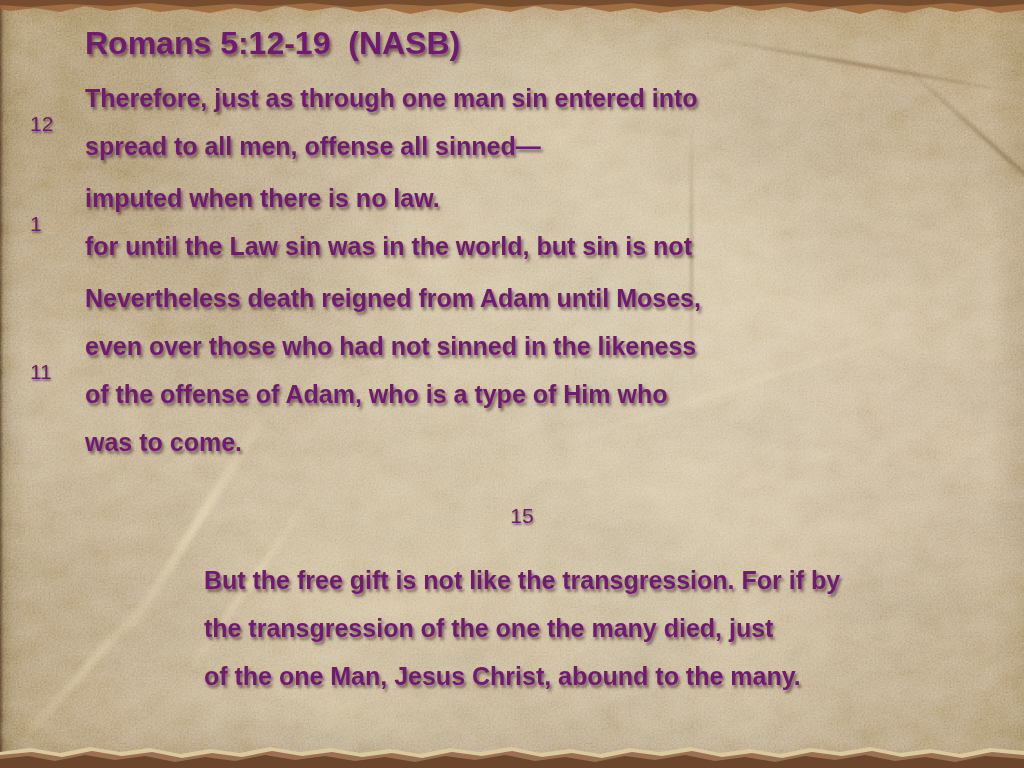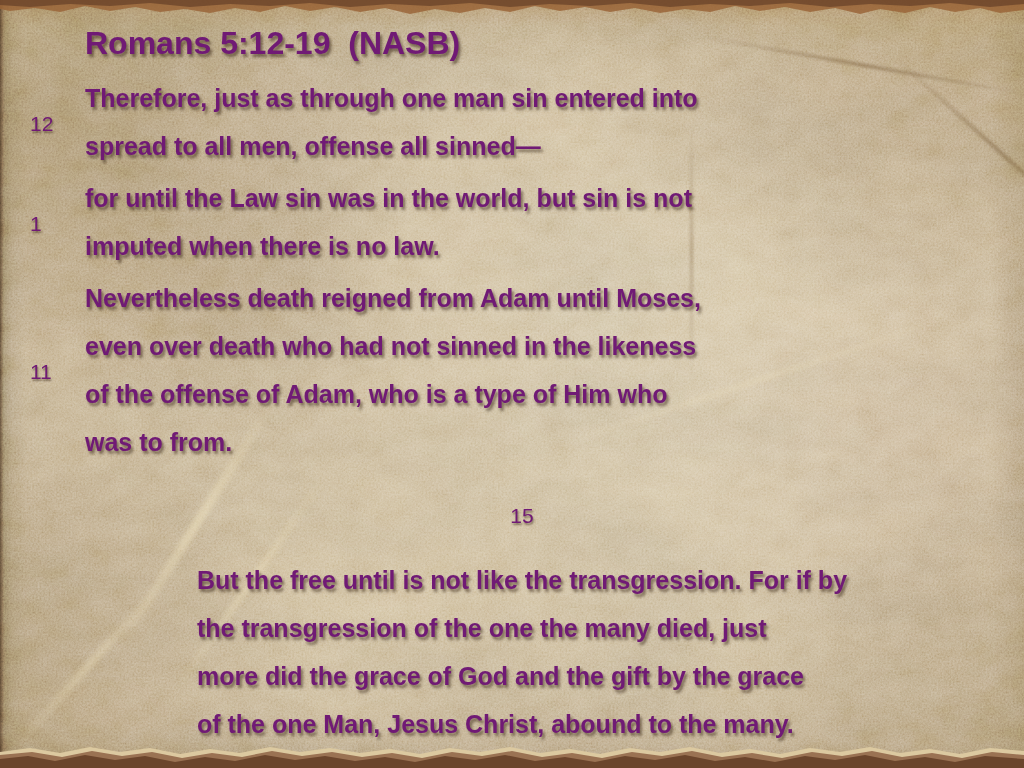--- a/index.html
+++ b/index.html
@@ -146,39 +146,38 @@
       <span class="vnum">12</span>
       <span class="vtext">
         <span class="vline">Therefore, just as through one man sin entered into</span>
         <span class="vline">spread to all men, offense all sinned—</span>
       </span>
     </div>
 
     <div class="verse">
       <span class="vnum">1</span>
       <span class="vtext">
+        <span class="vline">imputed when there is no law.</span>
         <span class="vline">for until the Law sin was in the world, but sin is not</span>
-        <span class="vline">imputed when there is no law.</span>
       </span>
     </div>
 
     <div class="verse">
       <span class="vnum">11</span>
       <span class="vtext">
         <span class="vline">Nevertheless death reigned from Adam until Moses,</span>
-        <span class="vline">even over death who had not sinned in the likeness</span>
+        <span class="vline">even over those who had not sinned in the likeness</span>
         <span class="vline">of the offense of Adam, who is a type of Him who</span>
-        <span class="vline">was to from.</span>
+        <span class="vline">was to come.</span>
       </span>
     </div>
 
     <div class="verse verse-15">
       <span class="vnum">15</span>
       <span class="vtext">
-        <span class="vline">But the free until is not like the transgression. For if by</span>
+        <span class="vline">But the free gift is not like the transgression. For if by</span>
         <span class="vline">the transgression of the one the many died, just</span>
-        <span class="vline">more did the grace of God and the gift by the grace</span>
         <span class="vline">of the one Man, Jesus Christ, abound to the many.</span>
       </span>
     </div>
   </div>
 
 </div>
 
 </body></html>

